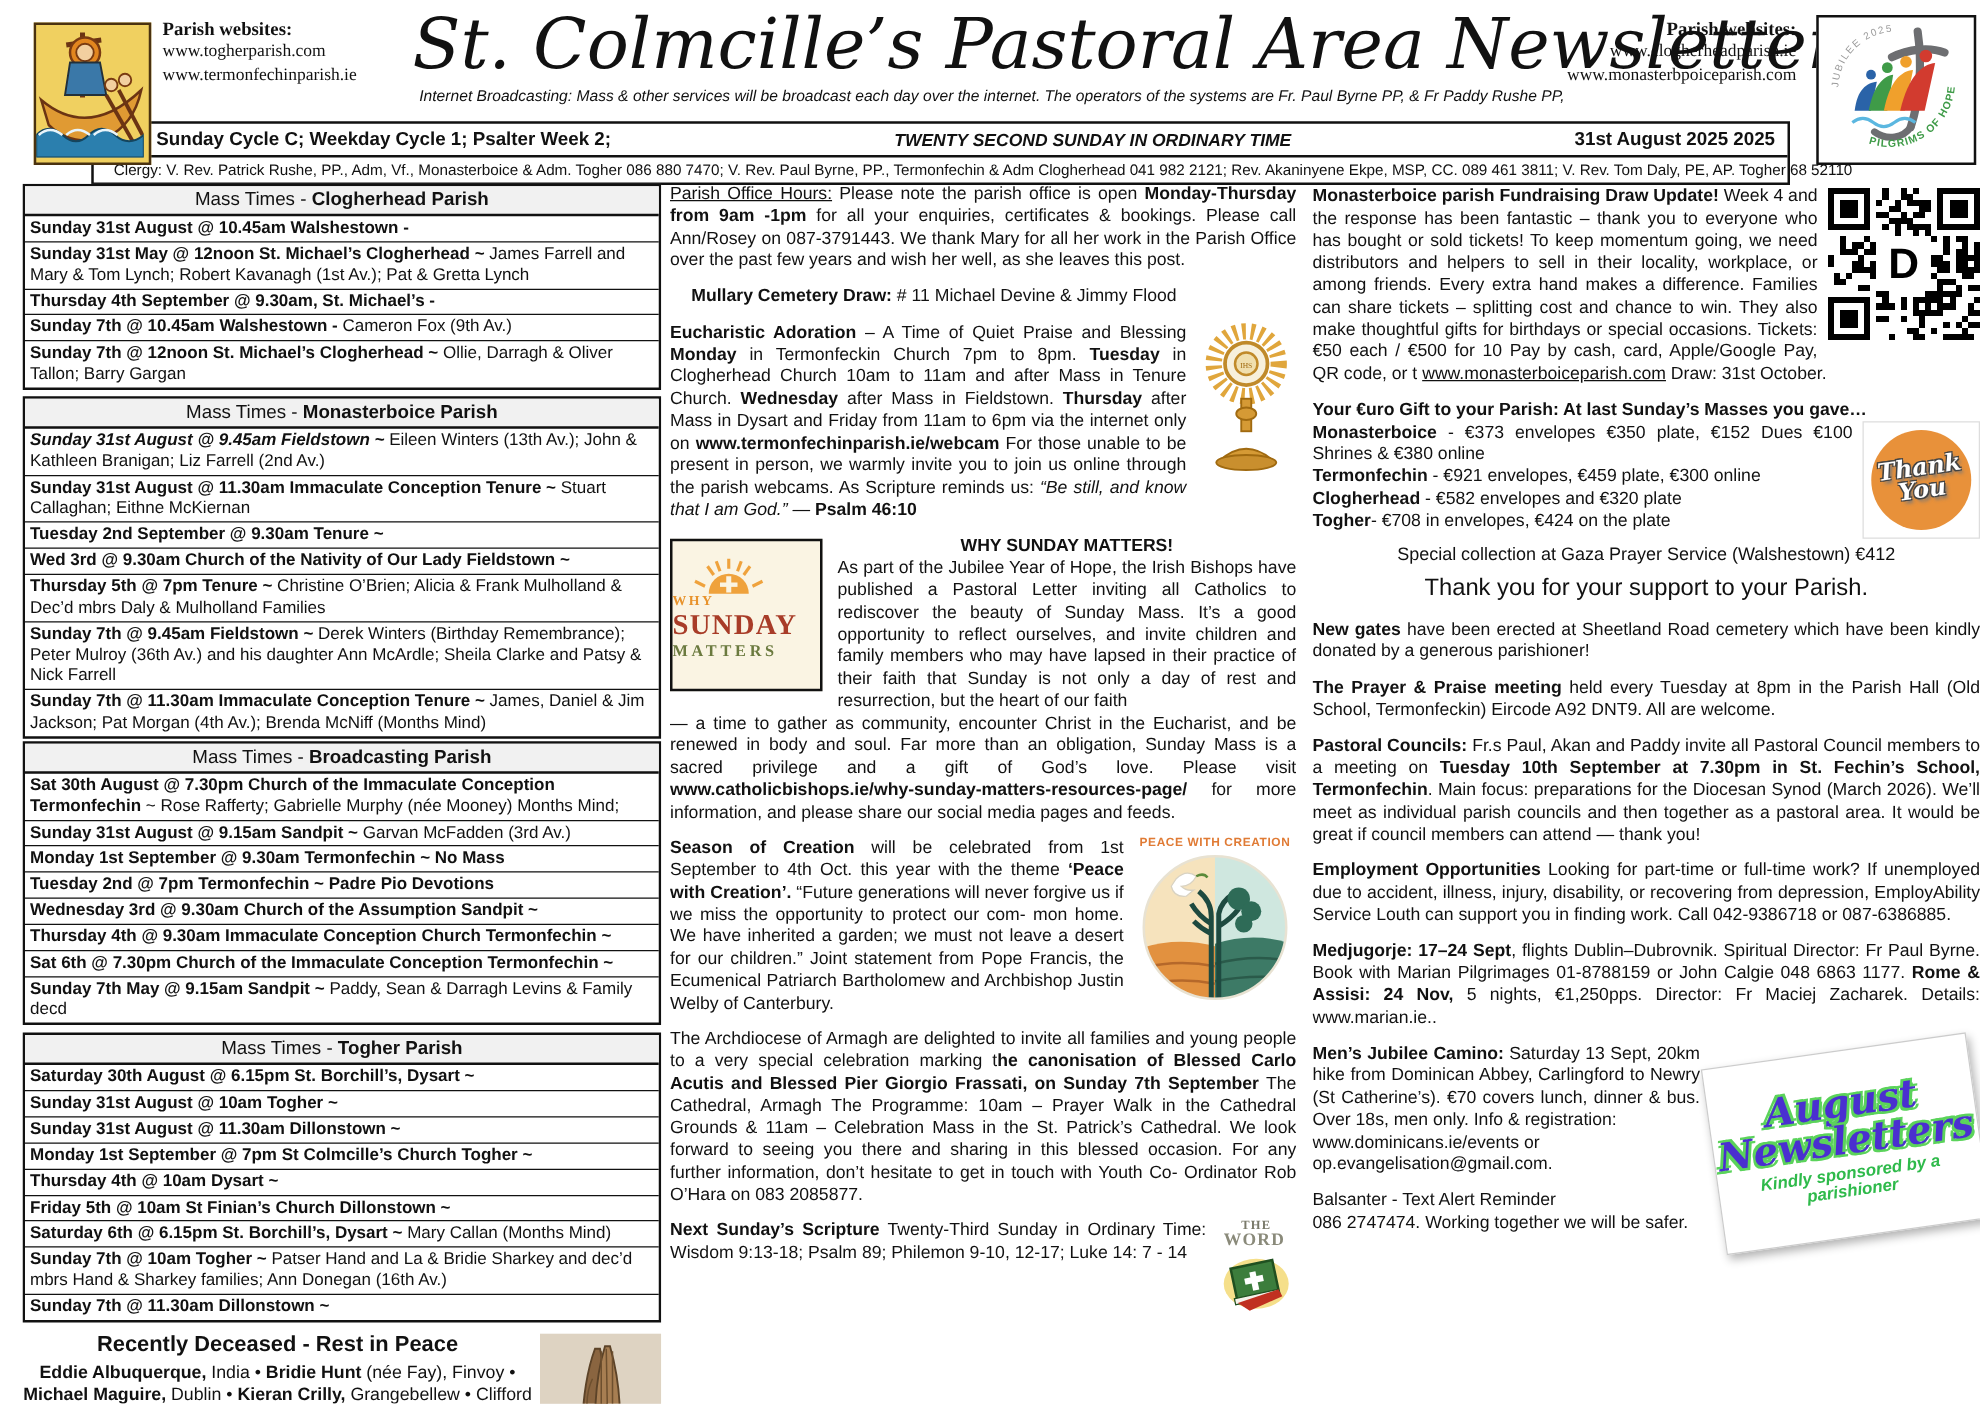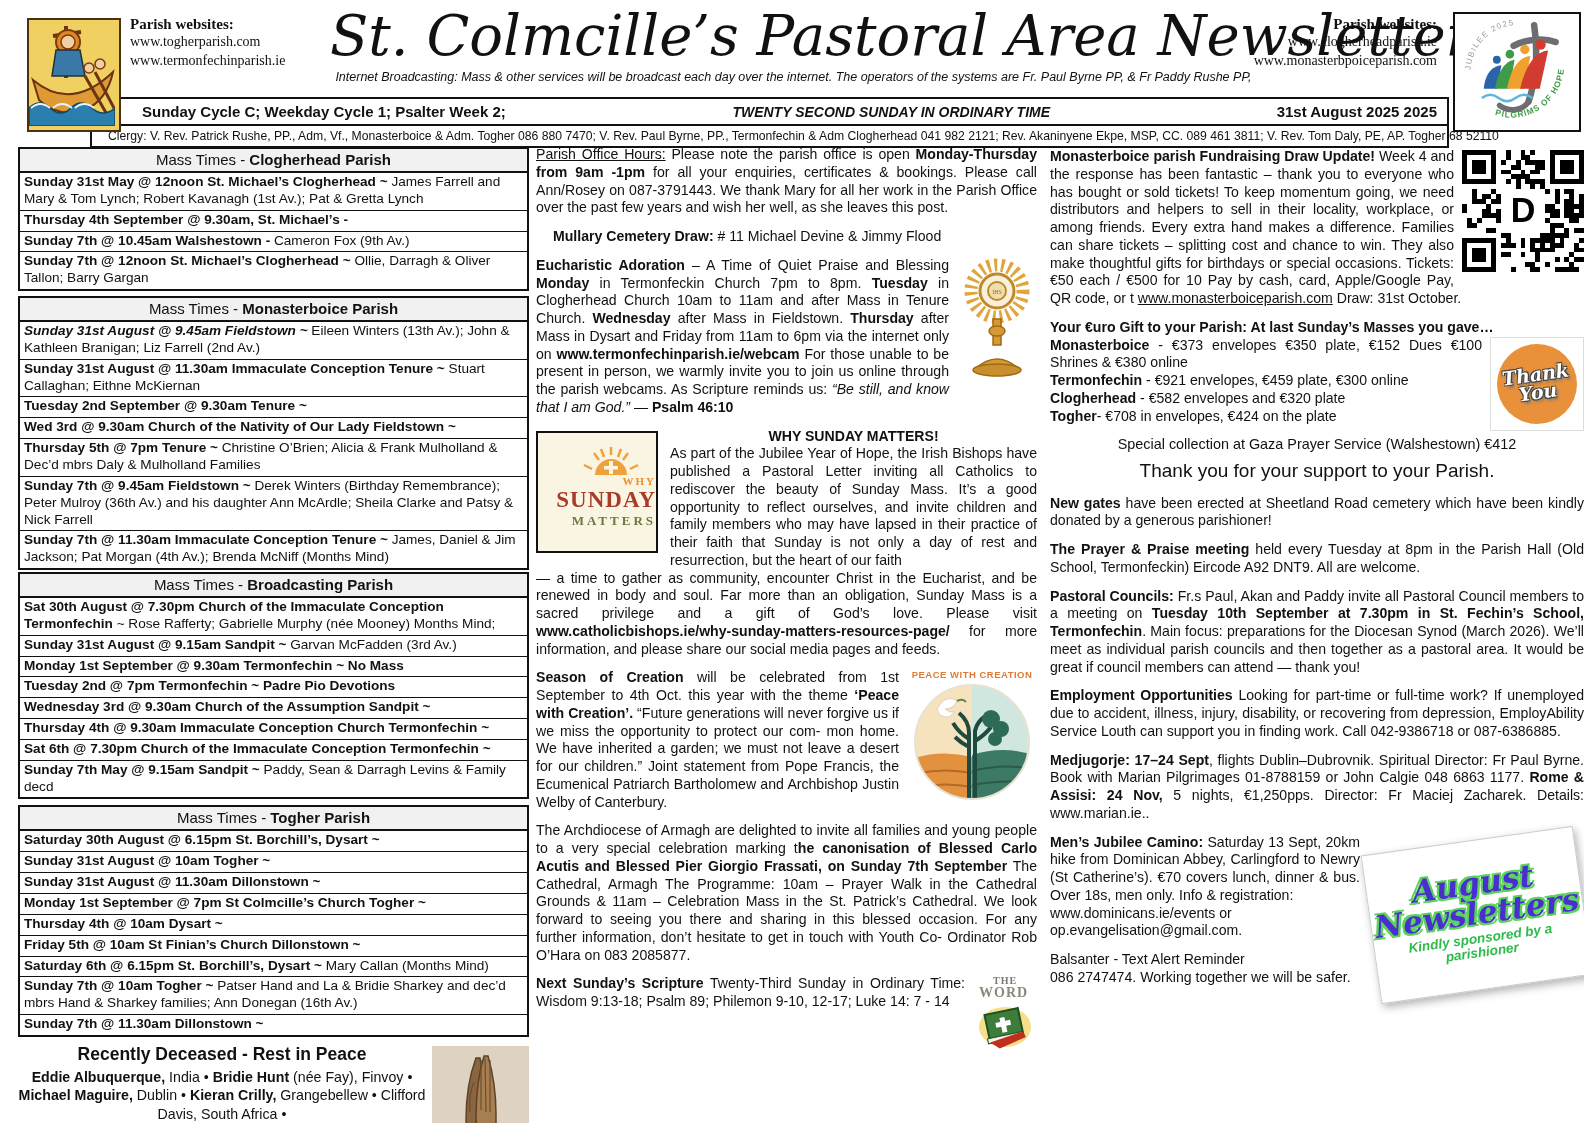--- a/index.html
+++ b/index.html
@@ -8,21 +8,21 @@
   
   .boat{position:absolute;left:27px;top:18px;width:90px;height:110px;border:2px solid #4a3210;z-index:6;background:#f0d060;}
   .pw-left{position:absolute;left:130px;top:16px;}
   .pw-right{position:absolute;right:150px;top:16px;text-align:right;}
   .pw-label{font:700 15px "Liberation Serif",serif;}
   .pw-url{font:14px "Liberation Serif",serif;line-height:1.35;}
   .masthead{position:absolute;left:330px;right:330px;top:4px;text-align:center;}
   .nl-title{font-family:"DejaVu Serif",serif;font-style:italic;font-weight:500;font-size:56px;line-height:1.15;white-space:nowrap;}
   .nl-sub{font-style:italic;font-size:12.5px;margin-top:2px;white-space:nowrap;}
   .jubilee{position:absolute;right:6px;top:12px;width:124px;height:116px;border:2px solid #111;background:#fff;z-index:6;}
-  .subbox{position:absolute;left:90px;top:97px;width:1355px;border:2px solid #111;background:#fff;}
+  .subbox{position:absolute;left:73px;top:97px;width:1355px;border:2px solid #111;background:#fff;}
   .subrow1{display:flex;align-items:center;border-bottom:2px solid #111;padding:2px 10px 2px 50px;height:21px;}
   .cycle{font-weight:700;font-size:15px;white-space:nowrap;}
   .sunday{flex:1;text-align:center;font-weight:700;font-style:italic;font-size:14px;white-space:nowrap;}
   .hdate{font-weight:700;font-size:15px;white-space:nowrap;}
   .subrow2{padding:3px 6px 3px 16px;font-size:12.2px;white-space:nowrap;}
   
   .col-left{position:absolute;left:18px;top:147px;width:511px;height:976px;overflow:hidden;}
   .col-mid{position:absolute;left:536px;top:146px;width:501px;height:977px;overflow:hidden;
            text-align:justify;font-size:14.1px;line-height:1.26;}
   .col-right{position:absolute;left:1050px;top:148px;width:534px;height:975px;overflow:hidden;
@@ -39,21 +39,21 @@
   .mass-row{border-top:1px solid #111;padding:1px 4px 2px;font-size:13.6px;line-height:1.24;}
   .mass-row:first-child{border-top:none;}
   
   .deceased{margin-top:7px;text-align:center;}
   .dec-title{font-weight:700;font-size:17.5px;margin:2px 0 3px;}
   .dec-body{font-size:14.2px;line-height:1.3;}
   .hands{float:right;width:97px;height:113px;margin:2px 0 4px 6px;background:#ded3c2;}
   
   .monstrance{width:80px;height:122px;margin:0 0 4px 8px;}
   .wsm{width:118px;height:118px;border:2px solid #111;background:#faf4e3;margin:3px 12px 3px 0;
-       display:flex;flex-direction:column;align-items:flex-end;justify-content:flex-start;}
+       display:flex;flex-direction:column;align-items:flex-start;justify-content:flex-start;}
   .wsm-why{font:700 11px "Liberation Serif",serif;color:#e8932c;letter-spacing:2px;margin-top:-2px;}
   .wsm-sunday{font:700 23px "Liberation Serif",serif;color:#a83c28;letter-spacing:1px;}
   .wsm-matters{font:700 13px "Liberation Serif",serif;color:#6b7a3f;letter-spacing:3px;}
   .peace{width:130px;margin:0 0 4px 8px;text-align:center;}
   .peace-title{font-weight:700;font-size:9.5px;color:#e07b35;letter-spacing:.5px;white-space:nowrap;}
   .theword{width:66px;height:76px;margin:0 0 2px 6px;position:relative;}
   .tw-the{font:700 10px "Liberation Serif",serif;color:#7a7a6a;letter-spacing:1px;position:absolute;left:22px;top:0;}
   .tw-word{font:700 14px "Liberation Serif",serif;color:#8a8a7a;letter-spacing:1px;position:absolute;left:8px;top:10px;}
   
   .qr{width:122px;height:122px;margin:2px 0 4px 8px;}
@@ -143,20 +143,21 @@
     </div>
     <div class="subrow2">Clergy:  V. Rev. Patrick Rushe, PP., Adm, Vf., Monasterboice &amp; Adm. Togher 086 880 7470;    V. Rev. Paul Byrne, PP., Termonfechin &amp; Adm Clogherhead 041 982 2121; Rev. Akaninyene Ekpe, MSP, CC. 089 461 3811;   V. Rev. Tom Daly, PE, AP.  Togher 68 52110</div>
   </div>
 </div>
 
 <div class="col-left">
 
   <div class="mass-table">
     <div class="mass-head"><span>Mass Times - </span><span style="font-weight: 700;">Clogherhead Parish</span></div>
     <div>
+        <div class="mass-row"><span style="font-weight: 700;">Sunday 31st August @ 10.45am Walshestown -</span></div>
         <div class="mass-row"><span style="font-weight: 700;">Sunday 31st May @ 12noon St. Michael’s Clogherhead ~</span><span>  James Farrell and Mary &amp; Tom Lynch; Robert Kavanagh (1st Av.); Pat &amp; Gretta Lynch</span></div>
         <div class="mass-row"><span style="font-weight: 700;">Thursday 4th September @ 9.30am, St. Michael’s -</span></div>
         <div class="mass-row"><span style="font-weight: 700;">Sunday 7th @ 10.45am Walshestown -</span><span> Cameron Fox (9th Av.)</span></div>
         <div class="mass-row"><span style="font-weight: 700;">Sunday 7th @ 12noon St. Michael’s Clogherhead ~</span><span> Ollie, Darragh &amp; Oliver Tallon; Barry Gargan</span></div>
       </div>
   </div>
 
   <div class="mass-table" style="margin-bottom:2px;">
     <div class="mass-head"><span>Mass Times - </span><span style="font-weight: 700;">Monasterboice Parish</span></div>
     <div>

